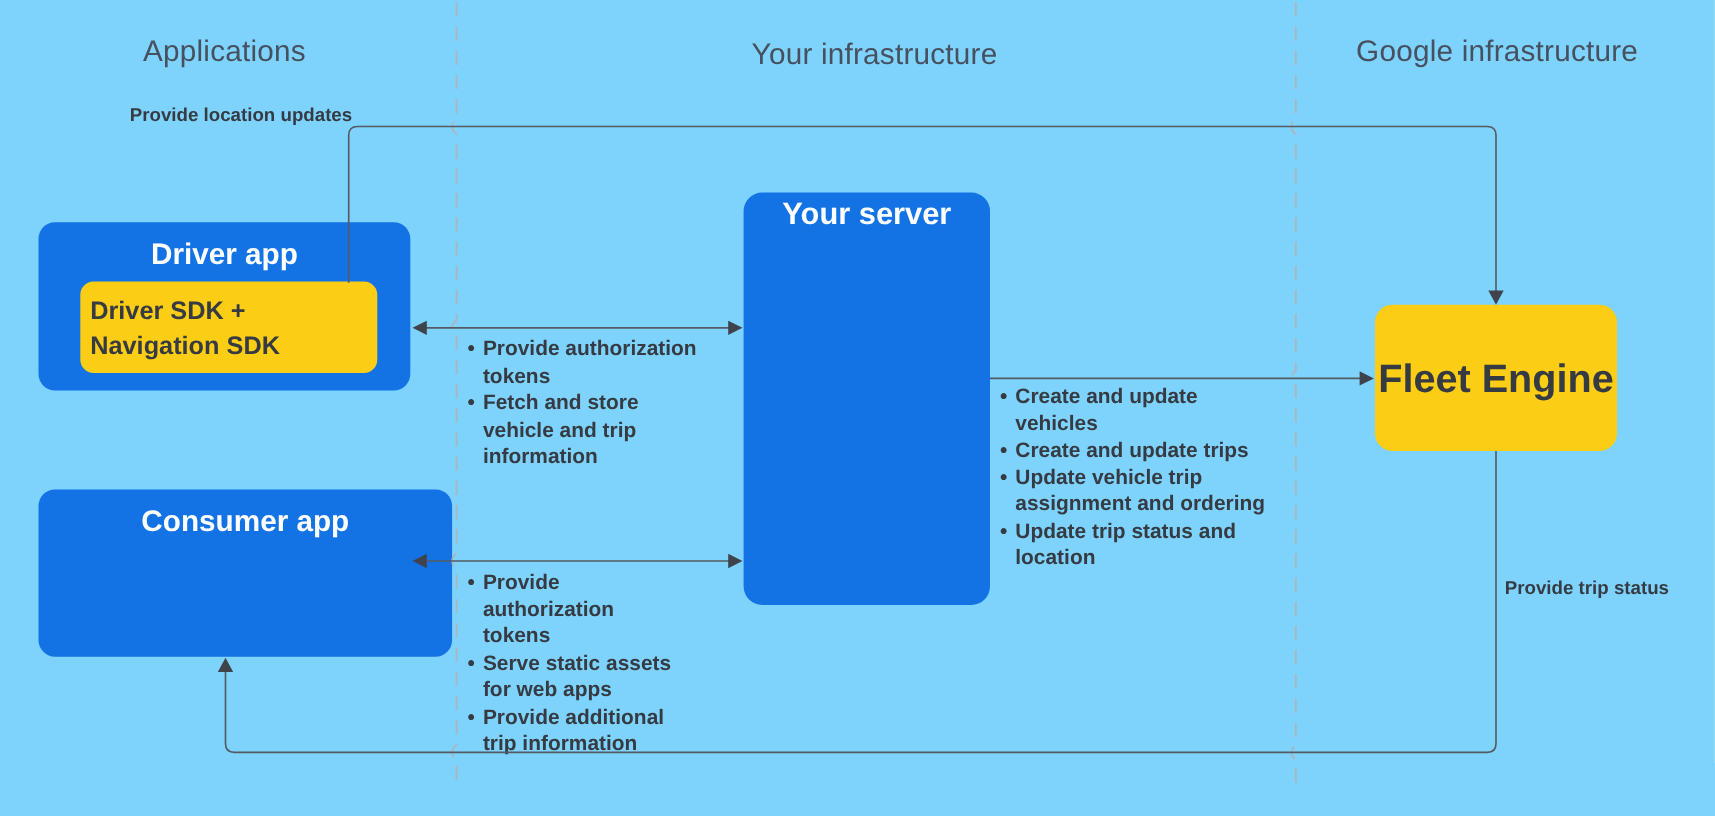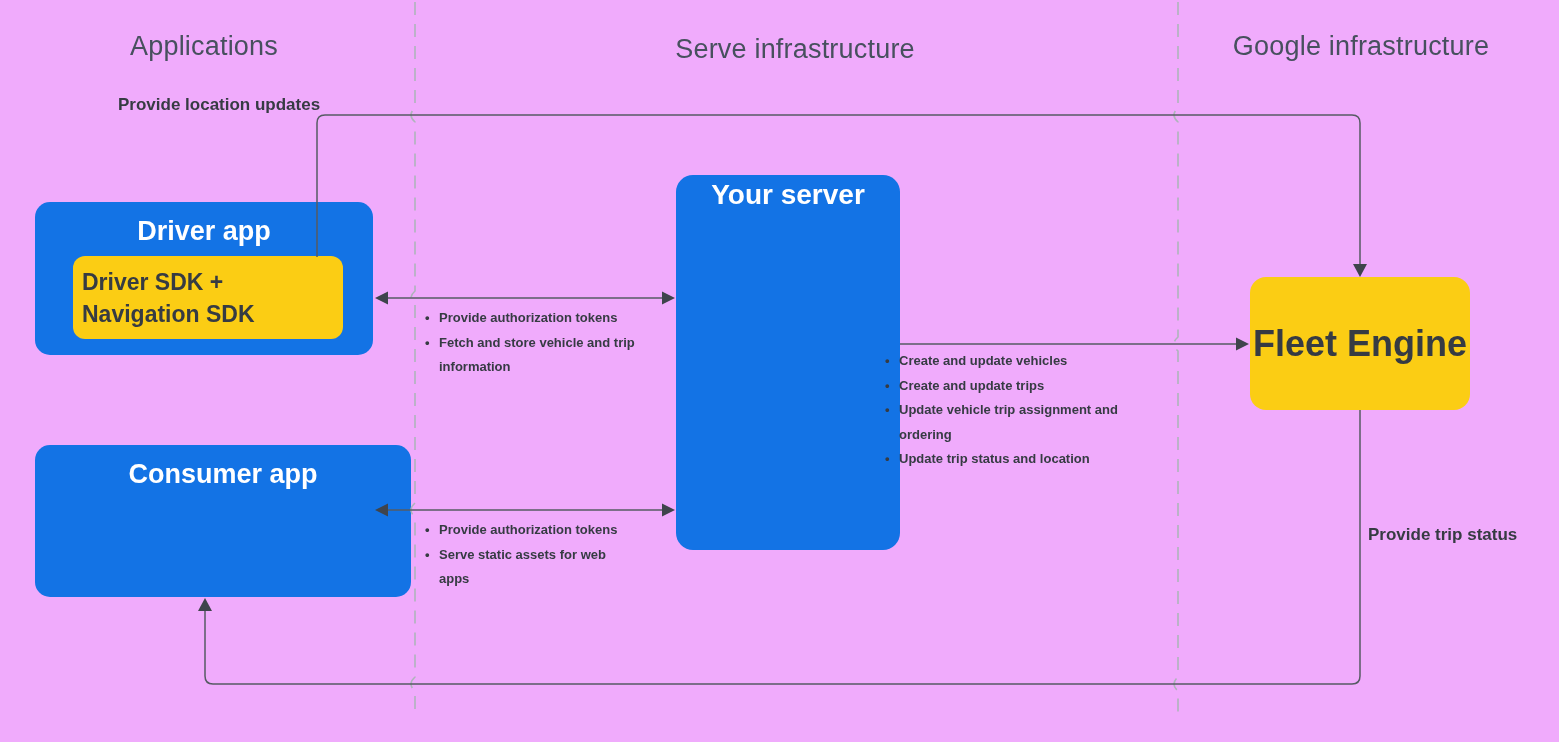--- a/index.html
+++ b/index.html
@@ -9,21 +9,21 @@
     --c-header:#47505E;
     --c-line:#565B63;
     --c-arrow:#3F444C;
     --c-dashed:#AEB4BB;
     --c-white:#FFFFFF;
   }
   html,body{margin:0;padding:0;background:#fff;}
   .canvas{
     position:relative;
     width:1559px;height:742px;
-    background:#f0abfc;
+    background:#7dd3fc;
     font-family:"Liberation Sans", sans-serif;
     overflow:hidden;
   }
   .col-header{
     position:absolute;
     text-align:center;
     font-size:27px;
     font-weight:400;
     color:var(--c-header);
     letter-spacing:.2px;
@@ -81,30 +81,30 @@
     color:var(--c-dark);
     white-space:nowrap;
   }
   .lbl-location{left:118px;top:95px;}
   .lbl-tripstatus{left:1368px;top:525px;}
 
   ul.bullets{
     position:absolute;
     margin:0;padding:0;
     list-style:none;
-    font-size:13px;
+    font-size:19px;
     line-height:24.5px;
     font-weight:700;
     color:var(--c-dark);
   }
   ul.bullets li{position:relative;padding-left:15px;}
   ul.bullets li::before{content:"\2022";position:absolute;left:1px;}
   .list-driver{left:424px;top:306px;width:225px;}
   .list-consumer{left:424px;top:518px;width:200px;}
-  .list-fleet{left:884px;top:349px;width:252px;}
+  .list-fleet{left:908px;top:349px;width:252px;}
 
   svg.wires{
     position:absolute;left:0;top:0;
     pointer-events:none;
   }
   .dashed{
     fill:none;
     stroke:var(--c-dashed);
     stroke-width:1.6;
     stroke-dasharray:13 9;
@@ -118,21 +118,21 @@
     fill:var(--c-arrow);
     stroke:none;
   }
 </style>
 </head>
 <body>
 
 <div class="canvas">
 
   <div class="col-header hdr-apps">Applications</div>
-  <div class="col-header hdr-yours">Serve infrastructure</div>
+  <div class="col-header hdr-yours">Your infrastructure</div>
   <div class="col-header hdr-google">Google infrastructure</div>
 
   <div class="node node-blue driver-app">
     <div class="node-title app-title">Driver app</div>
     <div class="node-yellow sdk-box">
       <div class="sdk-label">Driver SDK + Navigation SDK</div>
     </div>
   </div>
 
   <div class="node node-blue consumer-app">
@@ -151,20 +151,21 @@
   <div class="edge-label lbl-tripstatus">Provide trip status</div>
 
   <ul class="bullets list-driver">
     <li>Provide authorization tokens</li>
     <li>Fetch and store vehicle and trip information</li>
   </ul>
 
   <ul class="bullets list-consumer">
     <li>Provide authorization tokens</li>
     <li>Serve static assets for web apps</li>
+    <li>Provide additional trip information</li>
   </ul>
 
   <ul class="bullets list-fleet">
     <li>Create and update vehicles</li>
     <li>Create and update trips</li>
     <li>Update vehicle trip assignment and ordering</li>
     <li>Update trip status and location</li>
   </ul>
 
   <svg class="wires" width="1559" height="742" viewBox="0 0 1559 742" aria-hidden="true">

